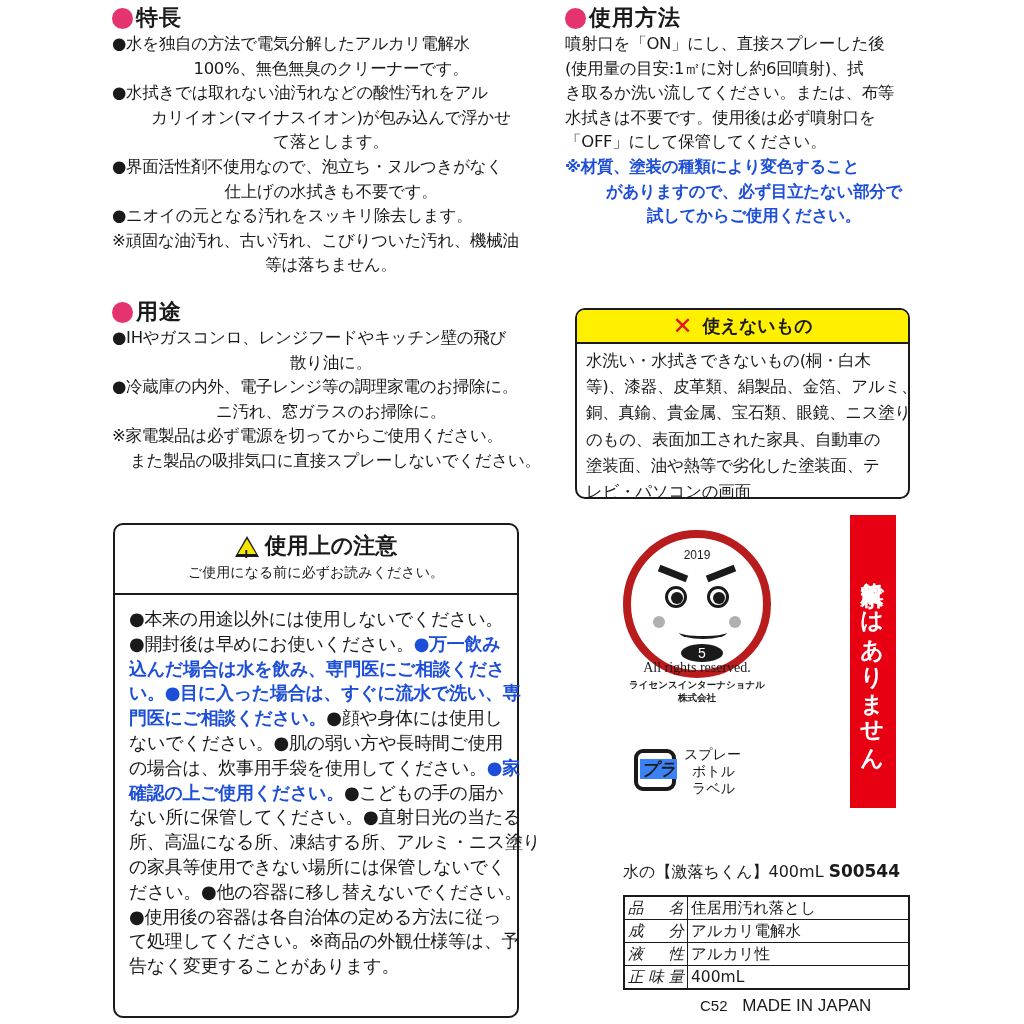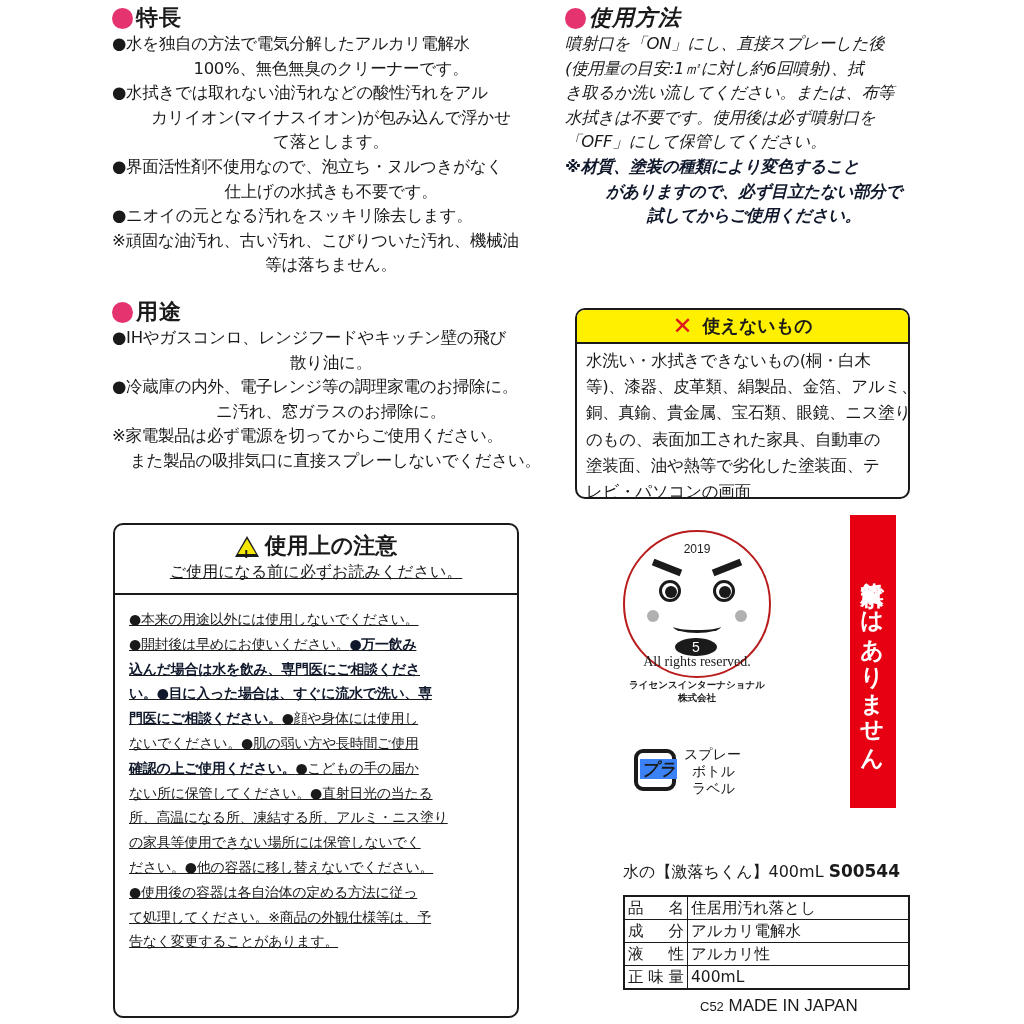--- a/index.html
+++ b/index.html
@@ -4,42 +4,42 @@
 <style>
   html, body { margin:0; padding:0; background:#ffffff; }
   body { width:1024px; height:1024px; position:relative; overflow:hidden;
          font-family:"DejaVu Sans", "Liberation Sans", sans-serif; color:#1a1a1a; }
   .abs { position:absolute; }
   .heading { font-size:22px; font-weight:bold; line-height:28px; display:flex; align-items:center; letter-spacing:1px; }
   .dot { width:21px; height:21px; border-radius:50%; background:#e5336f; display:inline-block; margin-right:3px; }
   .txt { font-size:16.5px; line-height:24.6px; letter-spacing:-0.3px; }
   .line { white-space:nowrap; }
   .indent { padding-left:18px;text-align:center; }
-  .red { color:#0f172a; }
+  .red { color:#1d4ed8; }
   .bold { font-weight:bold; }
 
   #features { left:112px; top:4px; width:420px; }
   #uses { left:112px; top:298px; width:420px; }
-  #howto { left:565px; top:4px; width:360px;font-style:italic; }
+  #howto { left:565px; top:4px; width:360px; }
 
   #ng-box { left:575px; top:308px; width:335px; height:191px; border:2.5px solid #1a1a1a; border-radius:10px; overflow:hidden; box-sizing:border-box; }
   #ng-head { height:32px; background:#fff000; border-bottom:2.5px solid #1a1a1a; display:flex; align-items:center; justify-content:center; font-size:18px; font-weight:bold; }
   #ng-head .x { color:#e0161e; font-size:24px; font-weight:bold; margin-right:10px; line-height:1; }
   #ng-body { padding:4px 6px 0 9px; font-size:16.5px; line-height:26.2px; letter-spacing:-0.3px; }
 
   #caution-box { left:113px; top:523px; width:406px; height:495px; border:2.5px solid #1a1a1a; border-radius:10px; box-sizing:border-box; }
   #caution-head { height:68px; border-bottom:2px solid #1a1a1a; text-align:center; }
   #caution-title { font-size:22px; font-weight:bold; padding-top:7px; line-height:28px; display:flex; justify-content:center; align-items:center; }
-  #caution-sub { font-size:16px; line-height:24px;text-decoration:underline; }
+  #caution-sub { font-size:14px; line-height:24px; }
   .warn-tri { width:0; height:0; border-left:12px solid transparent; border-right:12px solid transparent; border-bottom:21px solid #1a1a1a; position:relative; margin-right:6px; }
   .warn-tri::after { content:""; position:absolute; left:-9px; top:3.5px; border-left:9px solid transparent; border-right:9px solid transparent; border-bottom:15px solid #f5e600; }
   .warn-tri span { position:absolute; left:-3px; top:5px; font-size:11px; font-weight:bold; color:#1a1a1a; z-index:2; }
-  #caution-body { padding:12px 8px 0 14px; font-size:14px; line-height:24.8px; letter-spacing:-0.3px;text-decoration:underline; }
-
-  #mascot { left:623px; top:530px; width:148px; height:148px; border:2px solid #b91c1c; border-radius:50%; box-sizing:border-box; }
+  #caution-body { padding:12px 8px 0 14px; font-size:18px; line-height:24.8px; letter-spacing:-0.3px; }
+
+  #mascot { left:623px; top:530px; width:148px; height:148px; border:8px solid #b91c1c; border-radius:50%; box-sizing:border-box; }
   #mascot-year { position:absolute; top:10px; width:100%; text-align:center; font-size:12px; font-family:"Liberation Sans", sans-serif; }
   .brow { position:absolute; width:30px; height:7px; background:#1a1a1a; top:32px; }
   .brow.l { left:27px; transform:rotate(22deg); }
   .brow.r { right:27px; transform:rotate(-22deg); }
   .eye { position:absolute; width:22px; height:22px; border:3px solid #1a1a1a; border-radius:50%; top:48px; box-sizing:border-box; background:#fff; }
   .eye::after { content:""; position:absolute; width:12px; height:12px; background:#1a1a1a; border-radius:50%; right:1px; top:3px; }
   .eye.l { left:34px; } .eye.r { right:34px; }
   .cheek { position:absolute; width:12px; height:12px; border-radius:50%; background:#b0b0b0; top:78px; }
   .cheek.l { left:22px; } .cheek.r { right:22px; }
   .smile { position:absolute; left:48px; width:48px; height:10px; border-bottom:3px solid #1a1a1a; border-radius:0 0 50% 50%; top:88px; }
@@ -52,23 +52,23 @@
   #recycle-mark .frame { position:absolute; left:4px; top:4px; width:42px; height:42px; border:4px solid #1a1a1a; border-radius:9px; box-sizing:border-box; }
   #recycle-mark .pla { position:absolute; left:10px; top:14px; font-size:17px; font-weight:bold; font-style:italic; background:#3b82f6; padding:0 1px; line-height:20px; }
   #recycle-text { font-size:14px; line-height:17px; margin-left:4px; margin-top:1px; }
 
   #not-drink { left:850px; top:515px; width:46px; height:293px; background:#e60012; color:#fff; font-size:23px; font-weight:bold; writing-mode:vertical-rl; text-orientation:upright; display:flex; align-items:center; justify-content:center; letter-spacing:1px; }
 
   #product-name { left:623px; top:860px; font-size:16px; line-height:22px; white-space:nowrap; }
   #product-name .code { font-weight:bold; font-size:17px; }
   #spec-table { left:623px; top:895px; width:287px; border-collapse:collapse; border:2.5px solid #1a1a1a; font-size:15.5px; }
   #spec-table td { border:1.5px solid #1a1a1a; height:22px; padding:0 3px; line-height:20px; }
-  #spec-table td.lbl { width:56px; text-align:justify; text-align-last:justify; }
+  #spec-table td.lbl { width:56px; text-align:justify; text-align-last:justify;font-style:italic; }
   #footer { left:700px; top:996px; font-size:17px; font-family:"Liberation Sans", sans-serif; white-space:nowrap; }
-  #footer .c { font-size:13px; }
+  #footer .c { font-size:15px; margin-right:10px; }
 </style>
 </head>
 <body>
 
 <section id="features" class="abs">
   <div class="heading">
     <span class="dot"></span>
     <span>特長</span>
   </div>
   <div class="txt">
@@ -142,20 +142,21 @@
     </div>
     <div id="caution-sub">ご使用になる前に必ずお読みください。</div>
   </div>
   <div id="caution-body">
       <div class="line"><span>●本来の用途以外には使用しないでください。</span></div>
       <div class="line"><span>●開封後は早めにお使いください。</span><span class="red bold">●万一飲み</span></div>
       <div class="line"><span class="red bold">込んだ場合は水を飲み、専門医にご相談くださ</span></div>
       <div class="line"><span class="red bold">い。●目に入った場合は、すぐに流水で洗い、専</span></div>
       <div class="line"><span class="red bold">門医にご相談ください。</span><span>●顔や身体には使用し</span></div>
       <div class="line"><span>ないでください。●肌の弱い方や長時間ご使用</span></div>
+      <div class="line"><span>の場合は、炊事用手袋を使用してください。</span><span class="red bold">●家</span></div>
       <div class="line"><span class="red bold">確認の上ご使用ください。</span><span>●こどもの手の届か</span></div>
       <div class="line"><span>ない所に保管してください。●直射日光の当たる</span></div>
       <div class="line"><span>所、高温になる所、凍結する所、アルミ・ニス塗り</span></div>
       <div class="line"><span>の家具等使用できない場所には保管しないでく</span></div>
       <div class="line"><span>ださい。●他の容器に移し替えないでください。</span></div>
       <div class="line"><span>●使用後の容器は各自治体の定める方法に従っ</span></div>
       <div class="line"><span>て処理してください。※商品の外観仕様等は、予</span></div>
       <div class="line"><span>告なく変更することがあります。</span></div>
     </div>
 </section>

